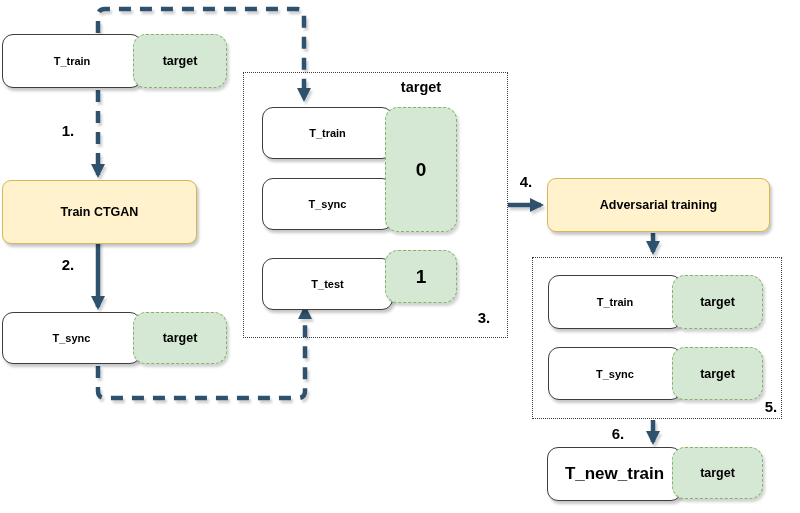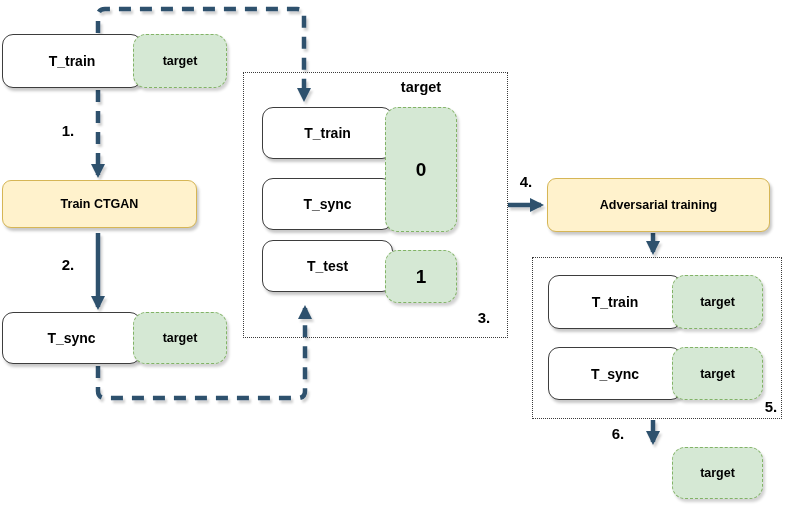--- a/index.html
+++ b/index.html
@@ -10,21 +10,21 @@
   .dotted-container {
     position:absolute; background:#ffffff; border:1px dotted #3b3b3b; z-index:1;
     box-sizing:border-box;
   }
   .connectors { position:absolute; left:0; top:0; z-index:2; pointer-events:none; }
   .node, .badge, .proc-box, .step-label, .col-header { position:absolute; z-index:3; box-sizing:border-box; }
   .node {
     background:#ffffff; border:1px solid #3d3d3d; border-radius:11px;
     box-shadow:2px 3px 3px rgba(0,0,0,0.22);
     display:flex; align-items:center; justify-content:center;
-    font-weight:bold; font-size:14px; color:#000;
+    font-weight:bold; font-size:11px; color:#000;
   }
   .badge {
     background:#d5e8d4; border:1px dashed #82b366; border-radius:13px;
     box-shadow:2px 3px 3px rgba(0,0,0,0.18);
     display:flex; align-items:center; justify-content:center;
     font-weight:bold; font-size:12.5px; color:#000;
   }
   .badge.big-num { font-size:19px; }
   .proc-box {
     background:#fff2cc; border:1px solid #d6b656; border-radius:9px;
@@ -70,21 +70,21 @@
 
   <div class="node" style="left:2px;top:34px;width:140px;height:54px;">
     <span>T_train</span>
   </div>
   <div class="badge" style="left:133px;top:34px;width:94px;height:54px;">
     <span>target</span>
   </div>
 
   <div class="step-label" style="left:55px;top:122px;">1.</div>
 
-  <div class="proc-box" style="left:2px;top:180px;width:195px;height:48px;">
+  <div class="proc-box" style="left:2px;top:180px;width:195px;height:64px;">
     <span>Train CTGAN</span>
   </div>
 
   <div class="step-label" style="left:55px;top:256px;">2.</div>
 
   <div class="node" style="left:2px;top:312px;width:139px;height:52px;">
     <span>T_sync</span>
   </div>
   <div class="badge" style="left:133px;top:312px;width:94px;height:52px;">
     <span>target</span>
@@ -94,21 +94,21 @@
 
   <div class="node" style="left:262px;top:107px;width:131px;height:52px;">
     <span>T_train</span>
   </div>
   <div class="node" style="left:262px;top:178px;width:131px;height:52px;">
     <span>T_sync</span>
   </div>
   <div class="badge big-num" style="left:385px;top:107px;width:72px;height:125px;">
     <span>0</span>
   </div>
-  <div class="node" style="left:262px;top:240px;width:131px;height:52px;justify-content:center;">
+  <div class="node" style="left:262px;top:258px;width:131px;height:52px;justify-content:center;">
     <span>T_test</span>
   </div>
   <div class="badge big-num" style="left:385px;top:250px;width:72px;height:53px;">
     <span>1</span>
   </div>
   <div class="step-label" style="left:471px;top:309px;">3.</div>
 
   <div class="step-label" style="left:513px;top:173px;">4.</div>
 
   <div class="proc-box" style="left:547px;top:178px;width:223px;height:54px;">
@@ -124,17 +124,20 @@
   <div class="node" style="left:548px;top:347px;width:134px;height:53px;">
     <span>T_sync</span>
   </div>
   <div class="badge" style="left:672px;top:347px;width:91px;height:53px;">
     <span>target</span>
   </div>
   <div class="step-label" style="left:758px;top:398px;">5.</div>
 
   <div class="step-label" style="left:605px;top:425px;">6.</div>
 
+  <div class="node big-label" style="left:547px;top:447px;width:135px;height:54px;">
+    <span>T_new_train</span>
+  </div>
   <div class="badge" style="left:672px;top:447px;width:91px;height:52px;">
     <span>target</span>
   </div>
 
 </div>
 
 </body></html>

